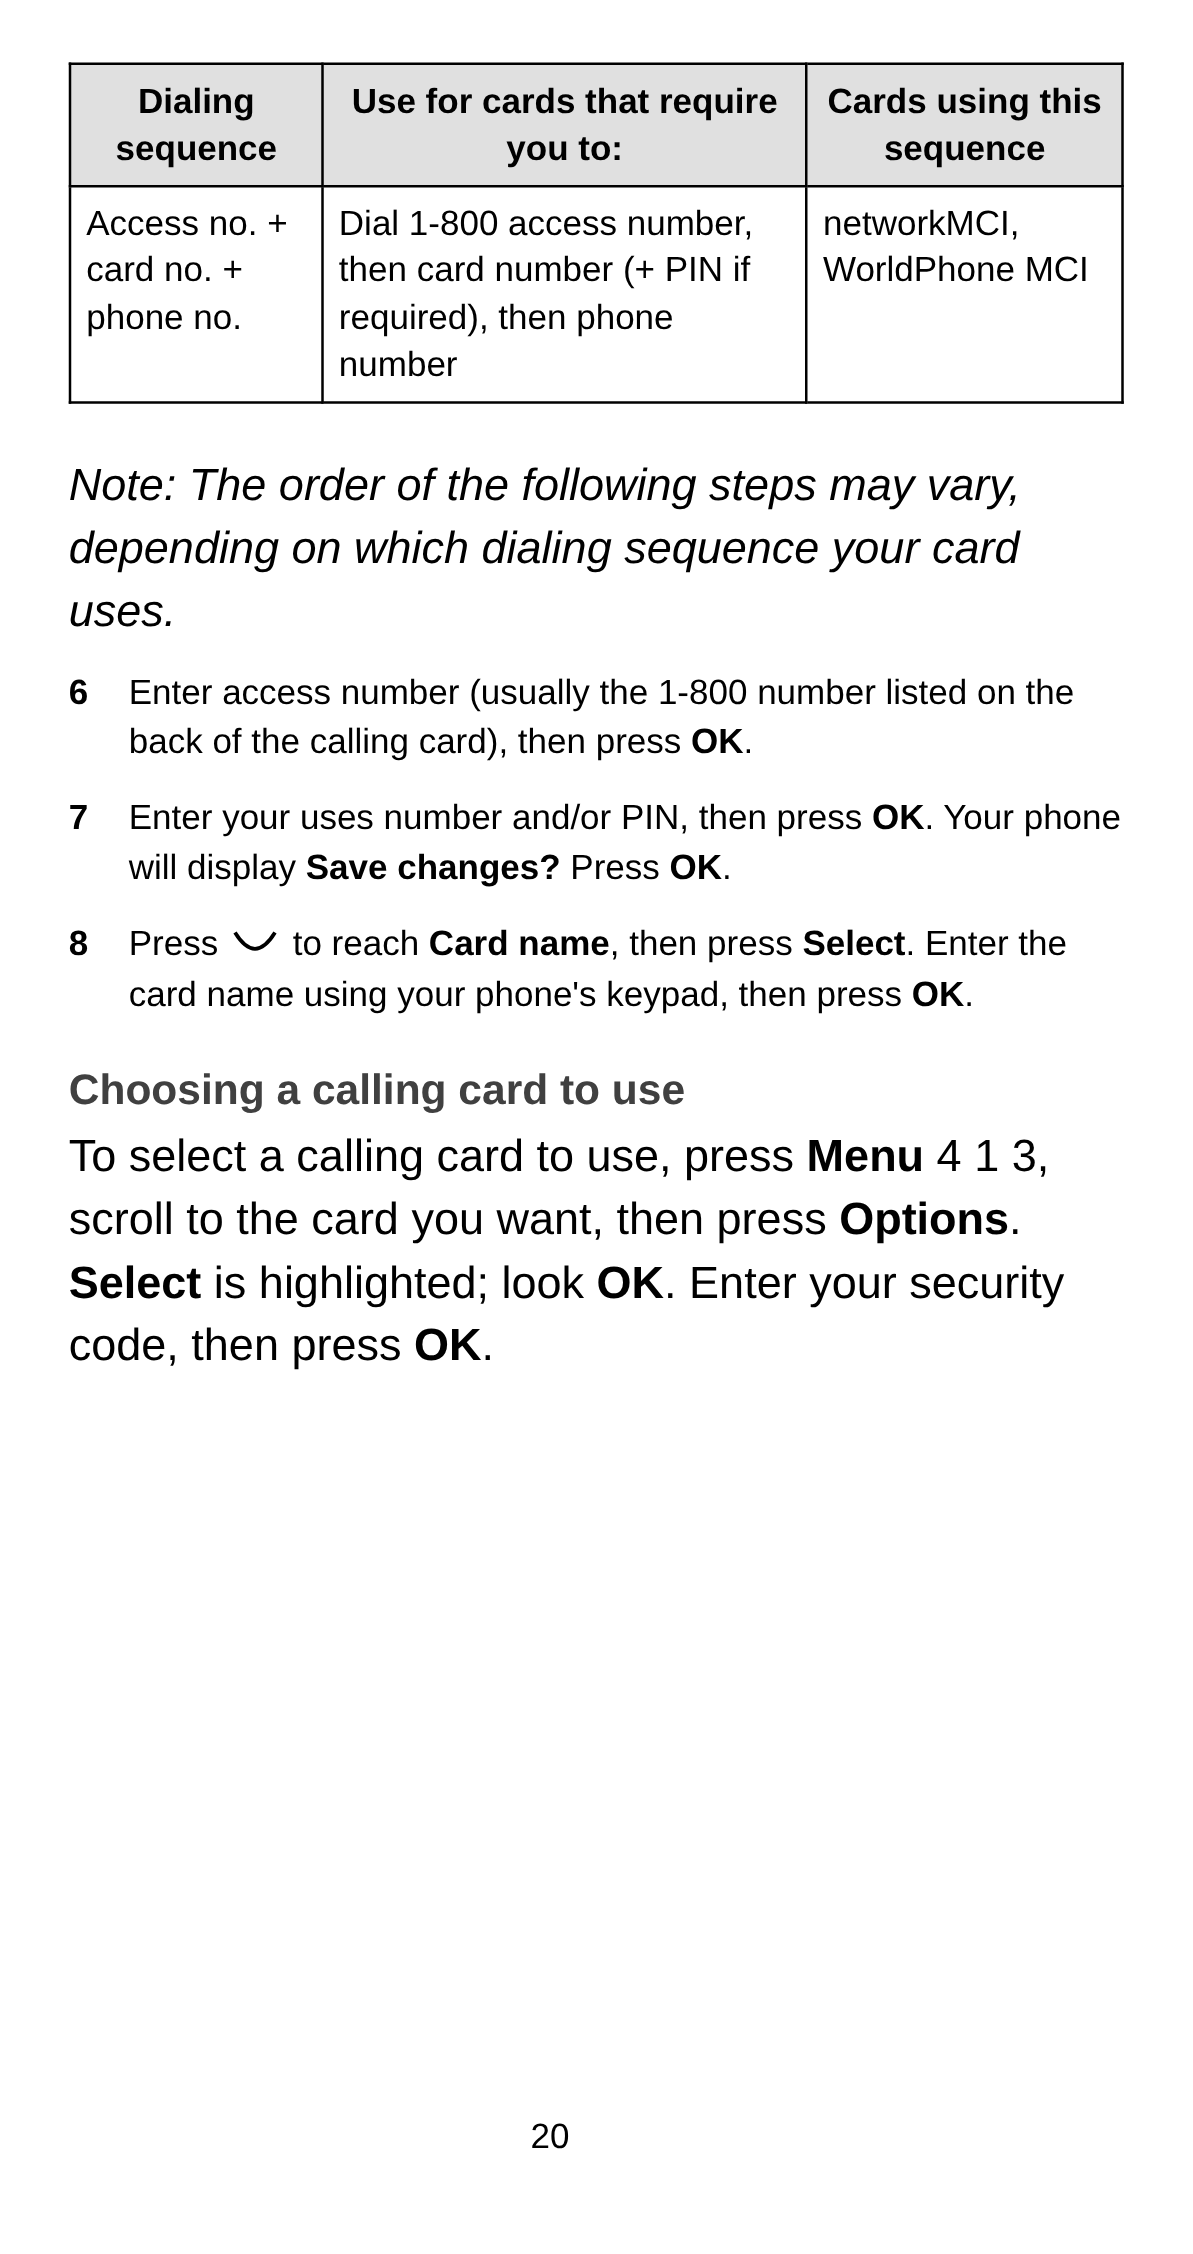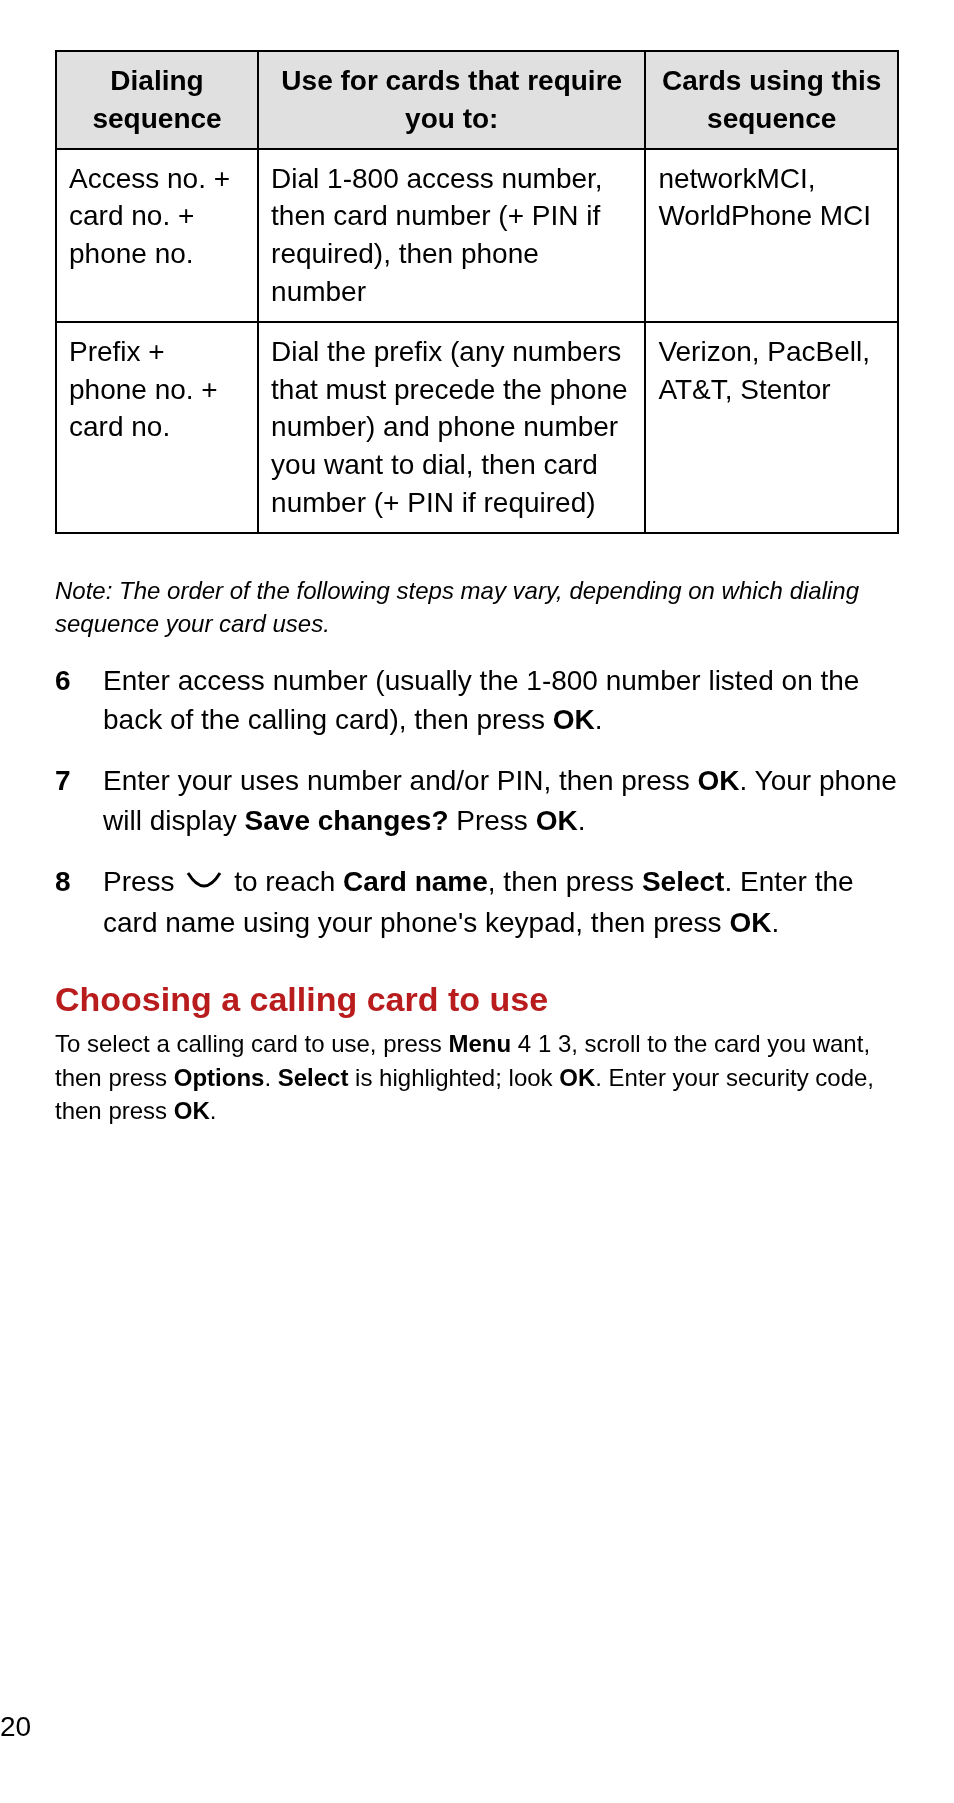--- a/index.html
+++ b/index.html
@@ -28,21 +28,21 @@
   }
   th {
     background: #e0e0e0;
     font-weight: bold;
     text-align: center;
   }
   th:nth-child(1), td:nth-child(1) { width: 24%; }
   th:nth-child(2), td:nth-child(2) { width: 46%; }
   th:nth-child(3), td:nth-child(3) { width: 30%; }
   p {
-    font-size: 24px;
+    font-size: 36px;
     line-height: 1.4;
     margin: 0 0 20px 0;
   }
   .note { font-style: italic; }
   ol {
     list-style: none;
     padding: 0;
     margin: 0 0 20px 0;
   }
   ol li {
@@ -54,33 +54,34 @@
   }
   ol li .num {
     position: absolute;
     left: 0;
     top: 0;
     font-weight: bold;
   }
   .b { font-weight: bold; }
   h2 {
     font-size: 34px;
-    color: #b91c1c;
+    color: #404040;
     font-weight: bold;
     margin: 38px 0 8px 0;
   }
   .scroll-icon {
     display: inline-block;
     vertical-align: middle;
     margin: 0 4px;
   }
   .page-num {
+    text-align: center;
     font-size: 28px;
     position: absolute;
-    bottom: 60px;
+    bottom: 78px;
     left: 0;
     width: 880px;
   }
 </style>
 </head>
 <body>
 
 <div class="content">
 
   <table>
@@ -89,25 +90,20 @@
         <th>Dialing sequence</th>
         <th>Use for cards that require you to:</th>
         <th>Cards using this sequence</th>
       </tr>
     </thead>
     <tbody>
       <tr>
         <td>Access no. + card no. + phone no.</td>
         <td>Dial 1-800 access number, then card number (+ PIN if required), then phone number</td>
         <td>networkMCI, WorldPhone MCI</td>
-      </tr>
-      <tr>
-        <td>Prefix + phone no. + card no.</td>
-        <td>Dial the prefix (any numbers that must precede the phone number) and phone number you want to dial, then card number (+ PIN if required)</td>
-        <td>Verizon, PacBell, AT&amp;T, Stentor</td>
       </tr>
     </tbody>
   </table>
 
   <p class="note">Note:  The order of the following steps may vary, depending on which dialing sequence your card uses.</p>
 
   <ol>
     <li>
       <span class="num">6</span>
       <span>Enter access number (usually the 1-800 number listed on the back of the calling card), then press </span><span class="b">OK</span><span>.</span>

